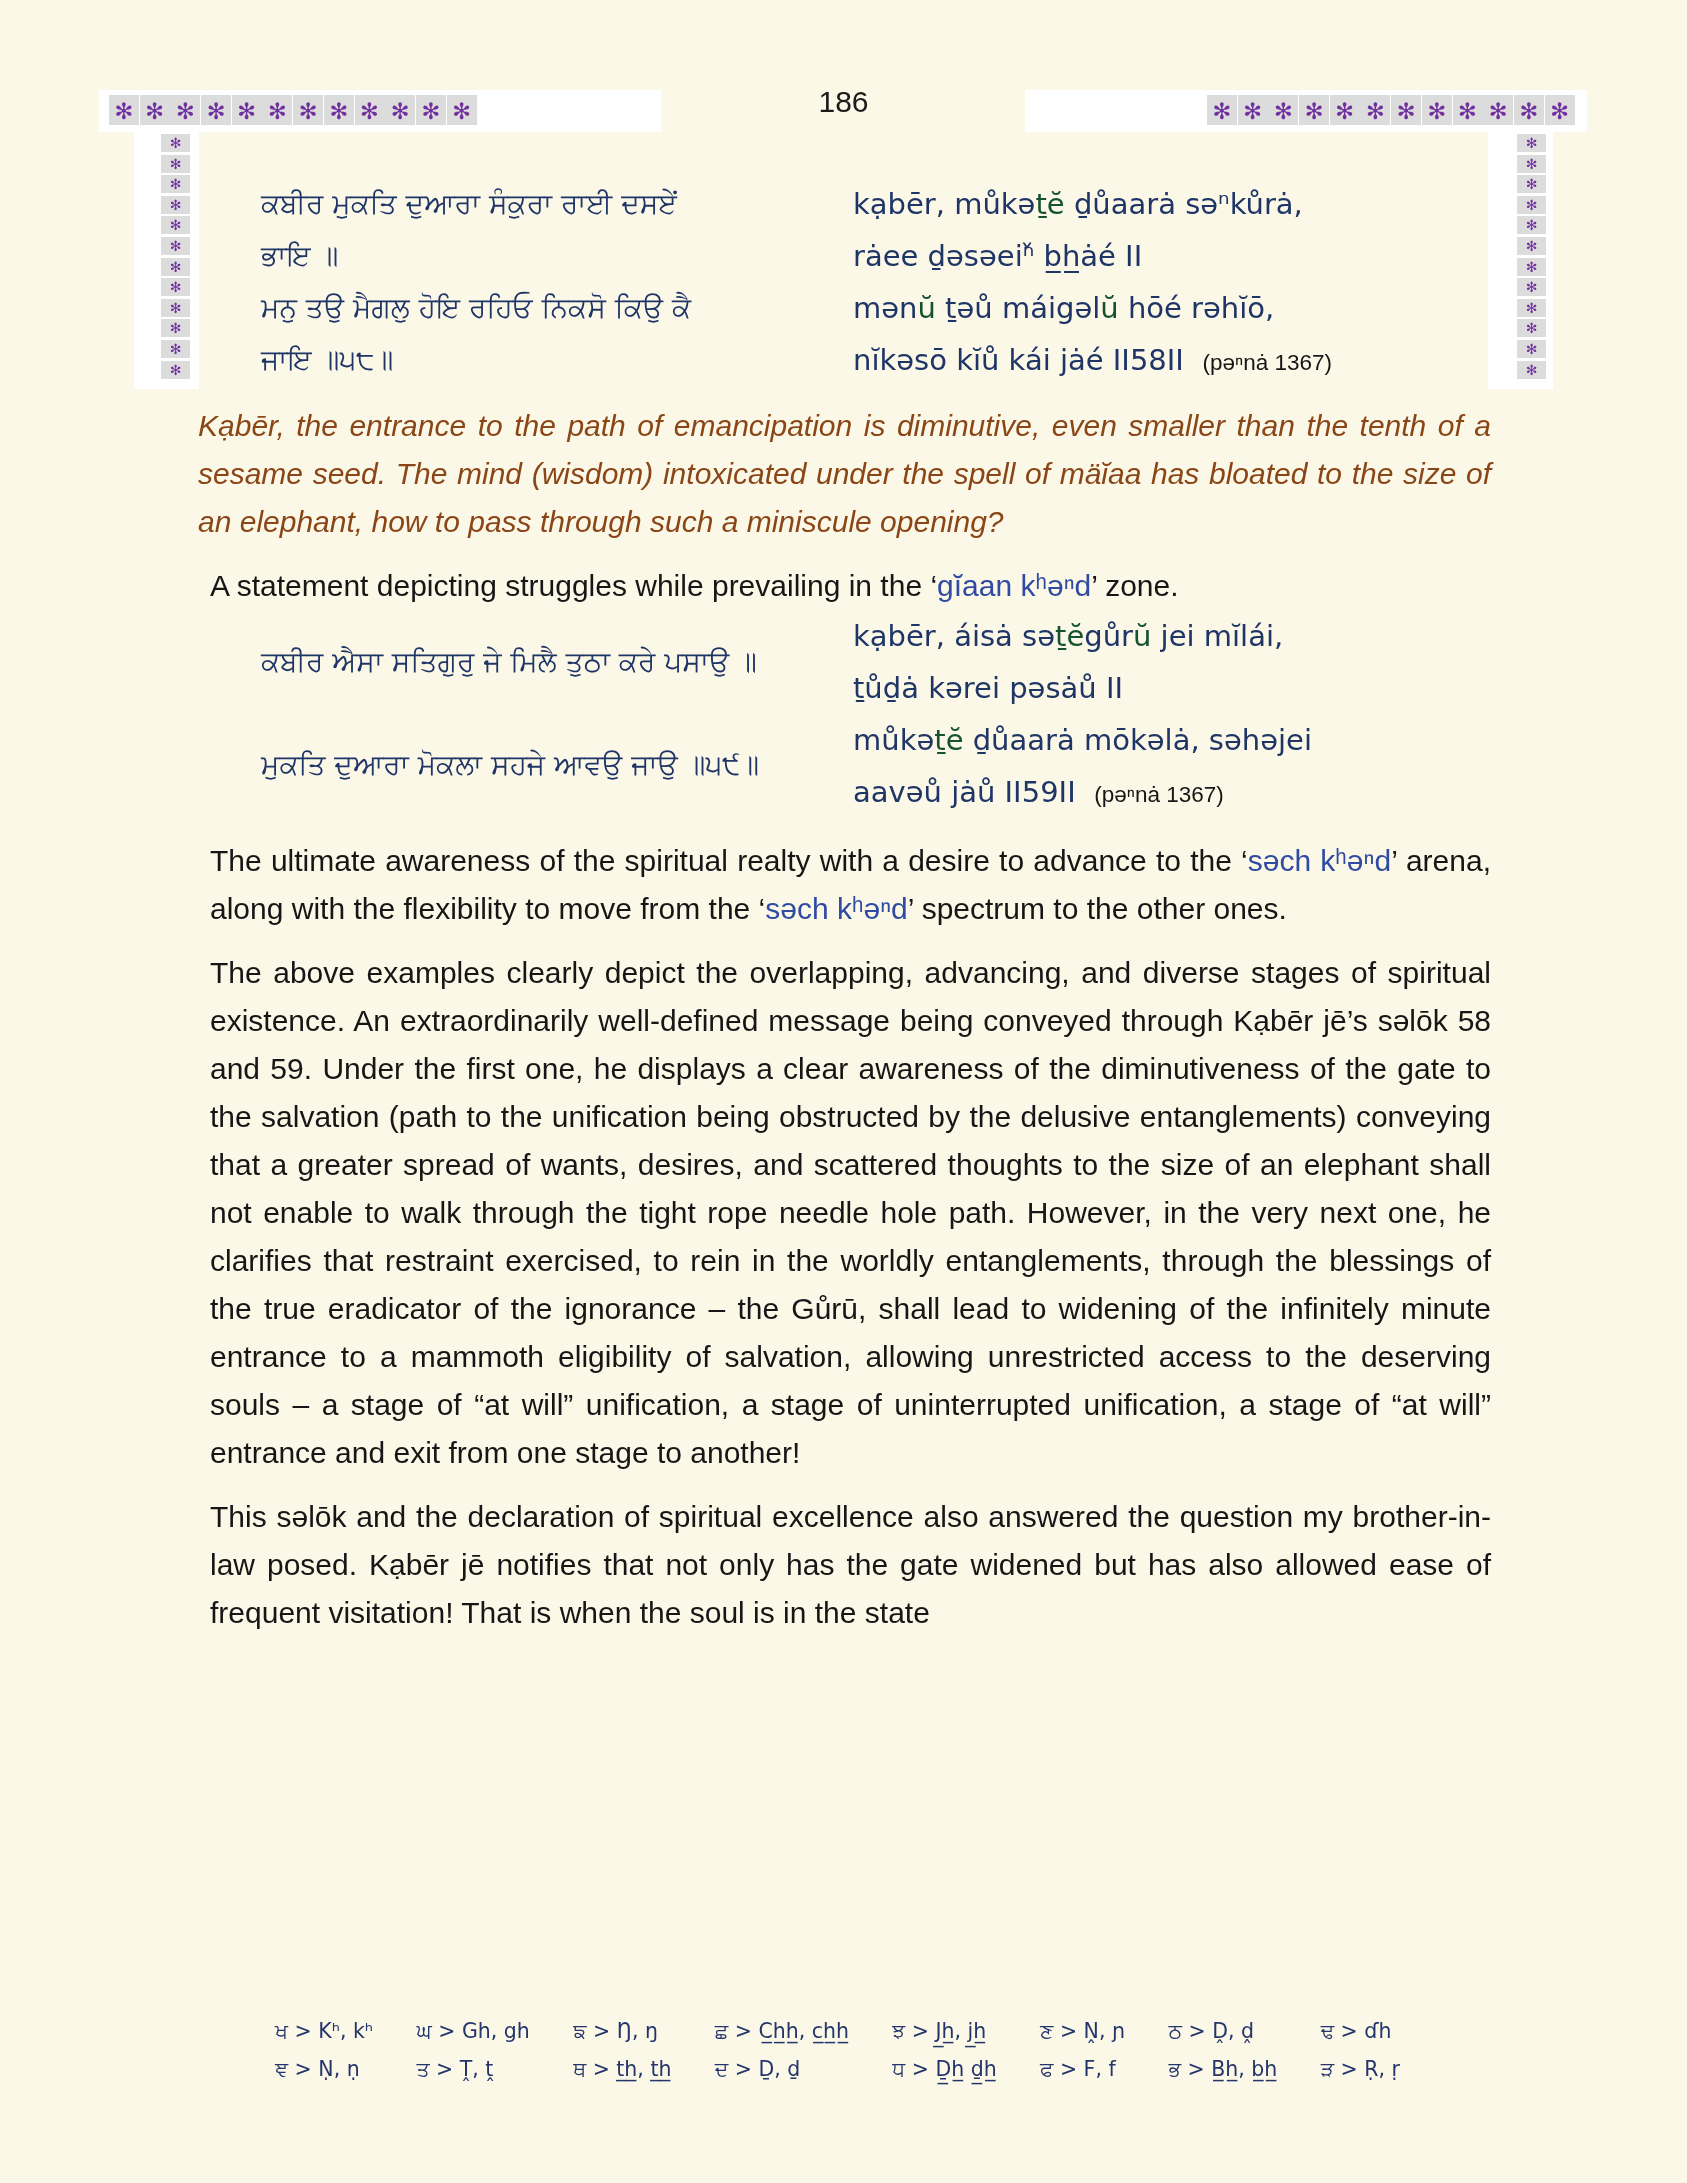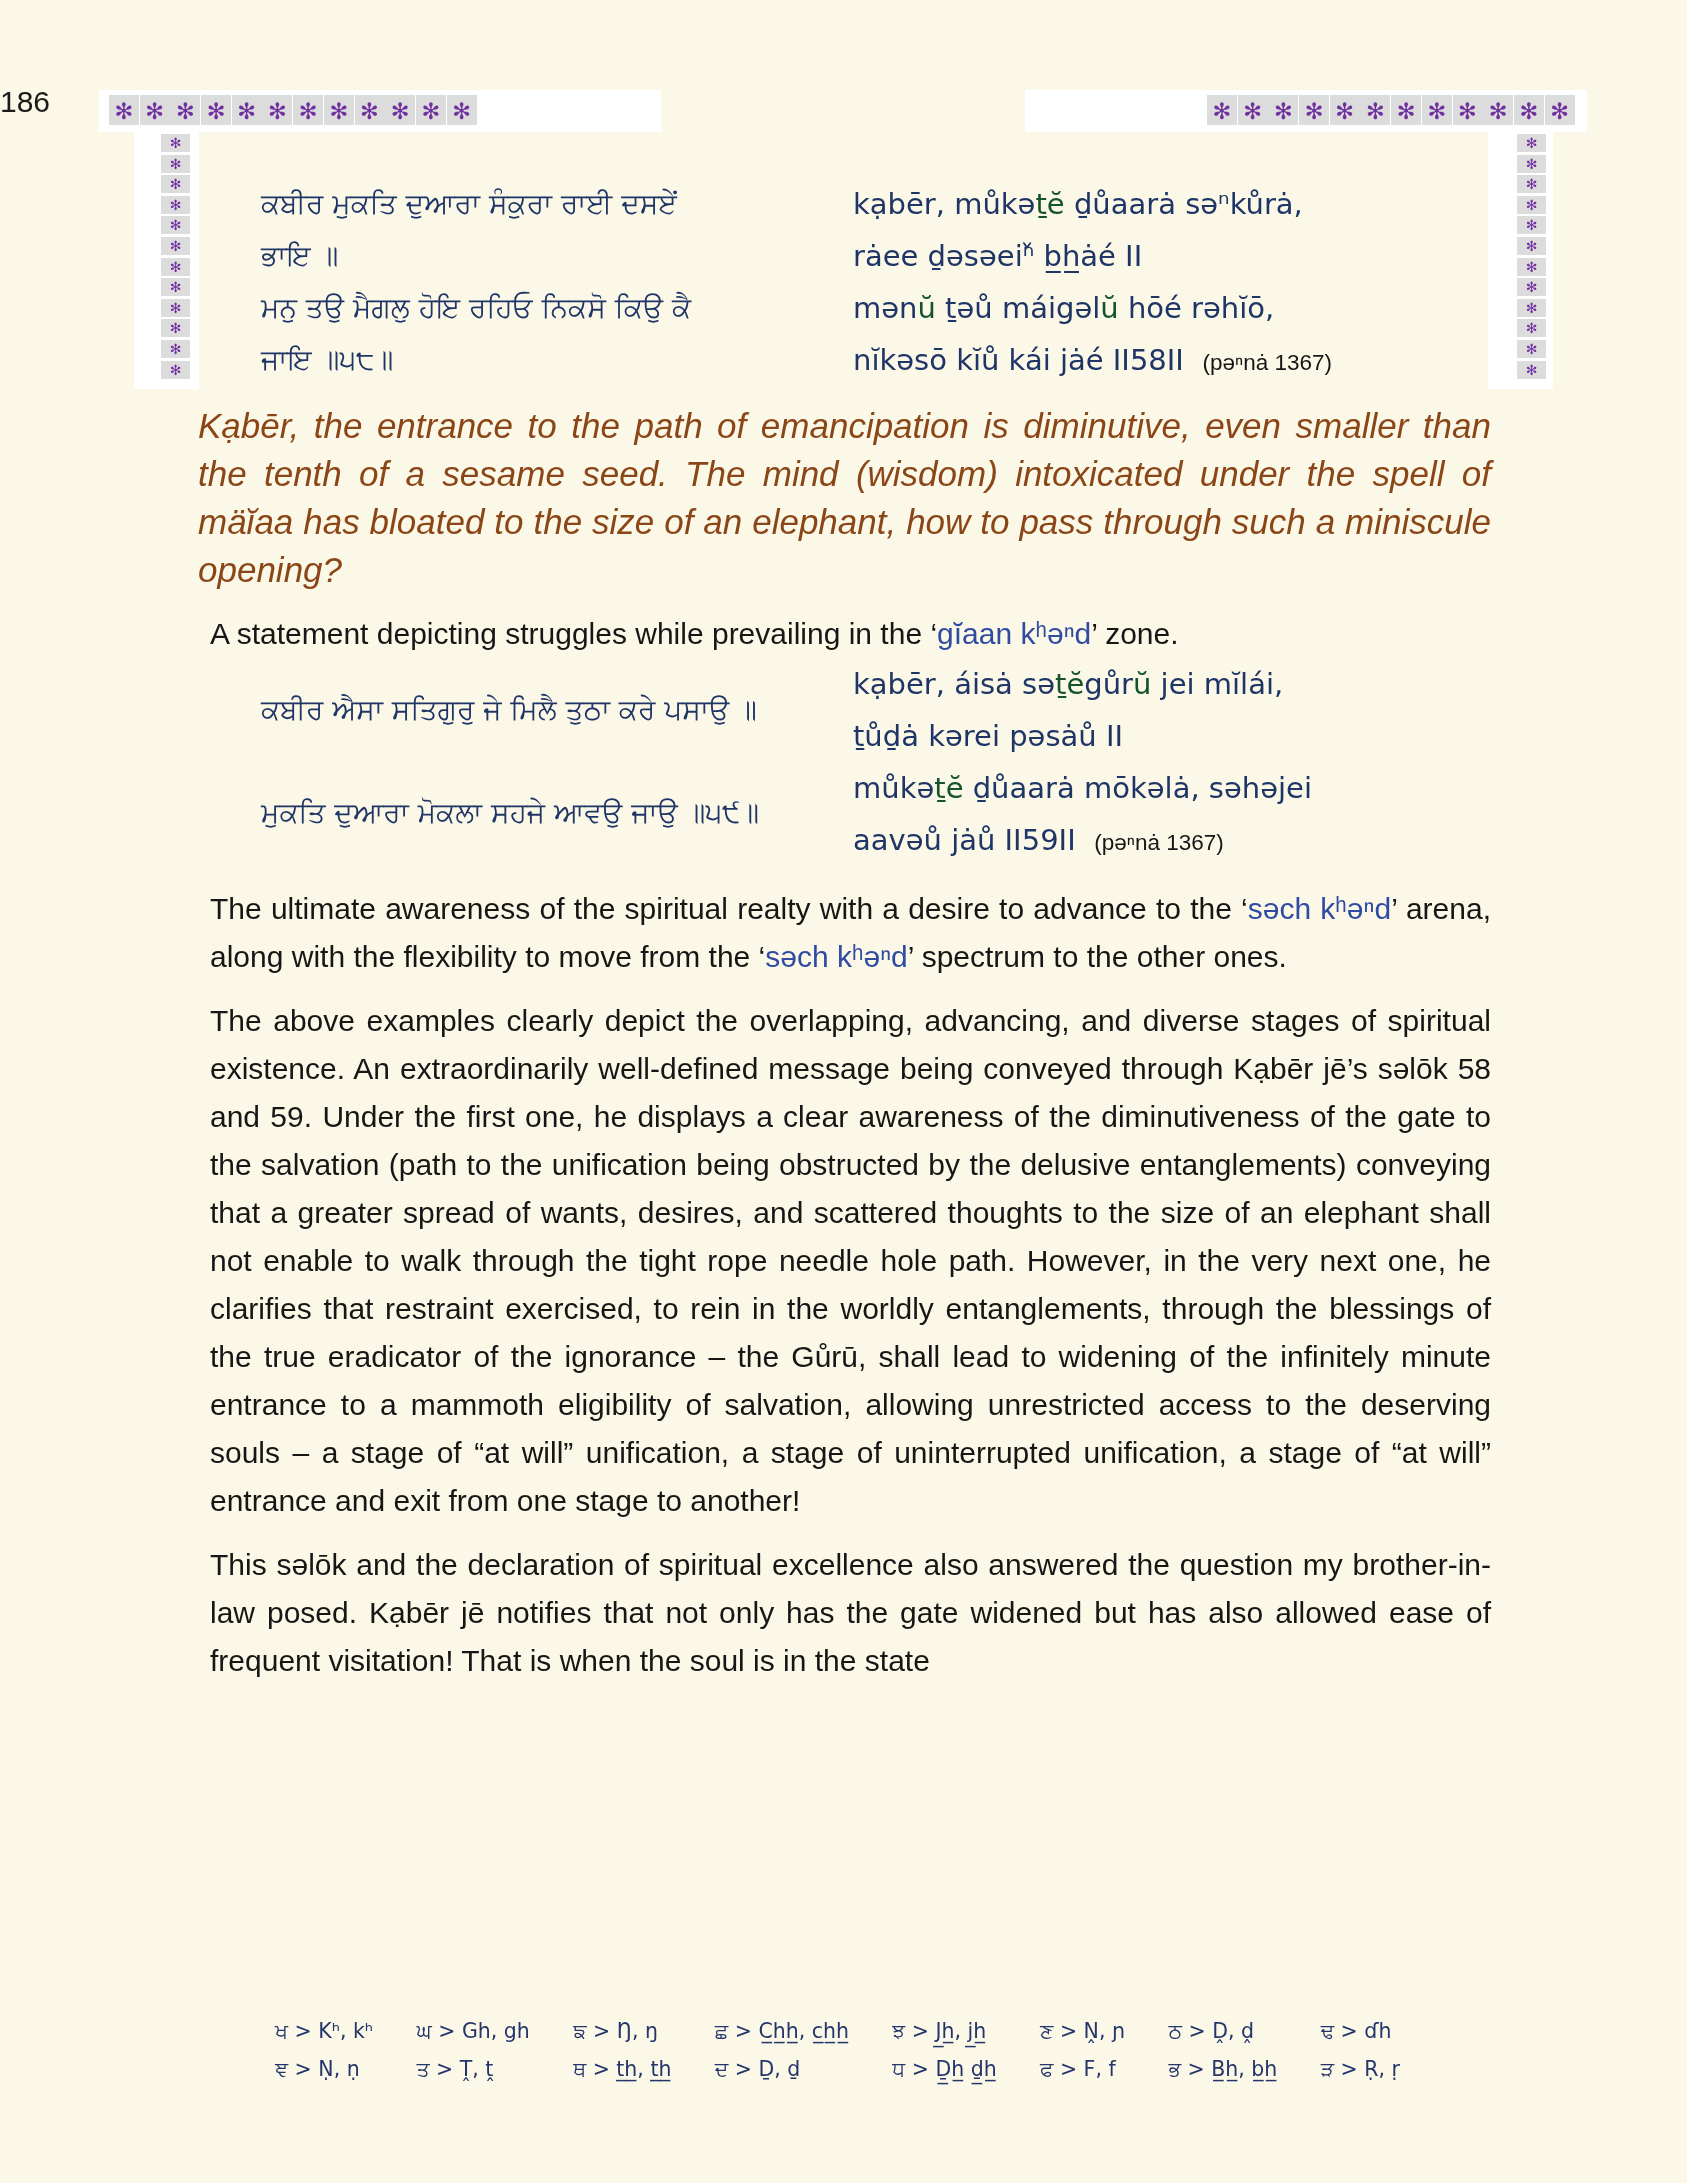--- a/index.html
+++ b/index.html
@@ -26,42 +26,42 @@
   }
   .strip.h .cell{width:30px;height:30px;font-size:22.5px;line-height:32px;margin-right:0.7px;}
   .strip.v .cell{width:29px;height:18px;font-size:14px;line-height:18px;margin-bottom:2.6px;}
   .strip-tl{left:109px;top:95px;}
   .strip-tr{left:1207px;top:95px;}
   .strip-l{left:161px;top:134px;}
   .strip-r{left:1517px;top:134px;}
 
   .pageno{
     position:absolute;top:85px;left:0;width:1687px;
-    font-size:30px;color:#1A1A1A;
+    text-align:center;font-size:30px;color:#1A1A1A;
   }
 
   .content{
     position:absolute;left:198px;top:178px;width:1293px;
   }
 
   
   .shabad{display:flex;}
   .g-col{width:655px;box-sizing:border-box;padding-left:63px;
     font-family:"DejaVu Sans", sans-serif;
     font-size:28px;line-height:52px;color:#1E3566;}
   .t-col{flex:1;font-family:"DejaVu Sans", sans-serif;
     font-size:29px;line-height:52px;color:#1E3566;}
   .shabad2 .g-col div{line-height:103px;}
   .gray{color:#14532d;}
   .panna{font-size:22.5px;color:#161616;margin-left:18.5px;font-family:"Liberation Sans",sans-serif;}
 
   .brown{
     margin:13.2px 0 0 0;text-align:justify;
     font-style:italic;color:#8A4617;
-    font-size:35px;line-height:48px;
+    font-size:30px;line-height:48px;
   }
   .body{
     margin:16px 0 0 12px;text-align:justify;
     color:#161616;font-size:30px;line-height:48px;
   }
   .term{color:#2F4BA2;}
 
   .legend{
     position:absolute;left:275px;top:2017px;width:1125px;
     display:grid;grid-template-columns:repeat(8,auto);

